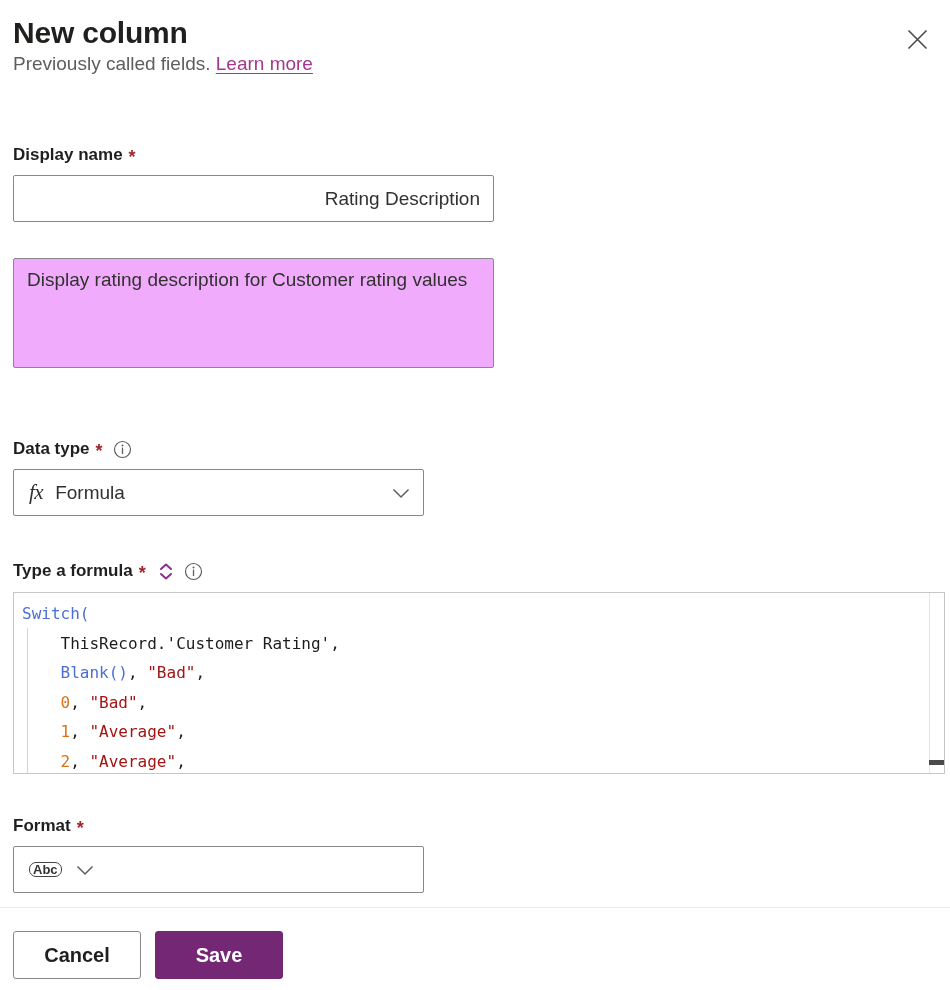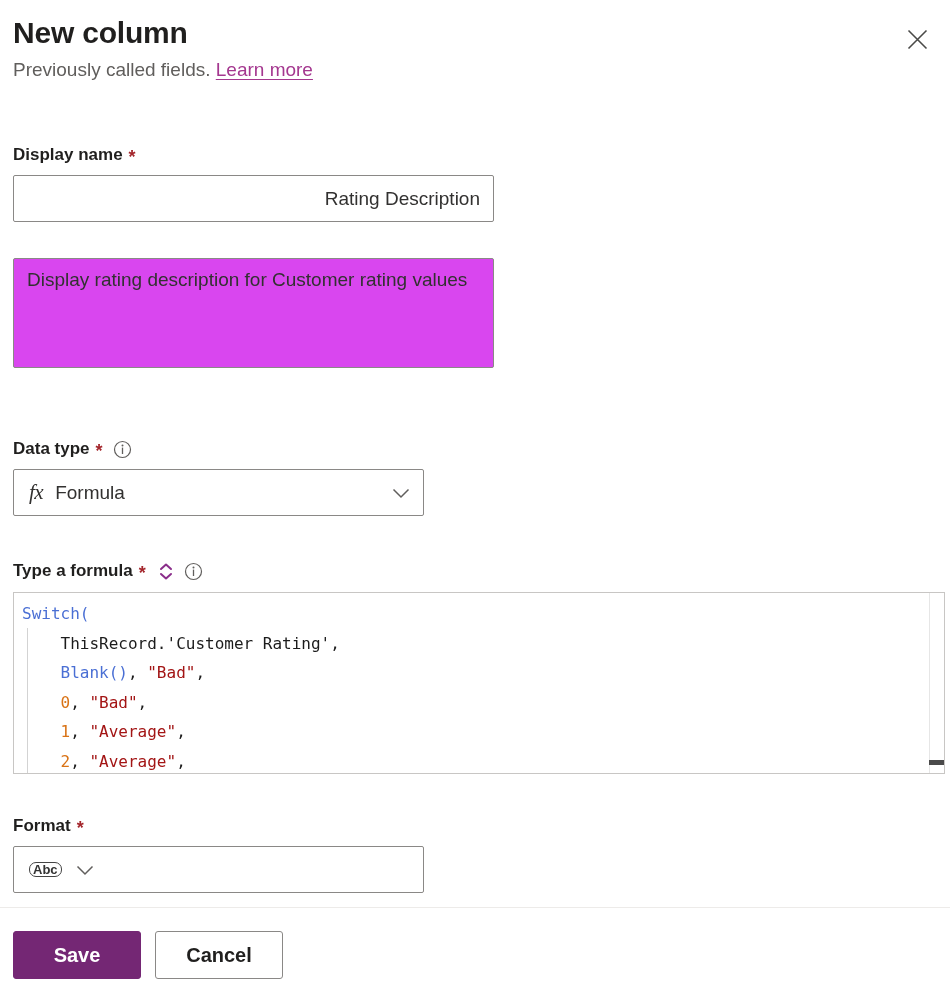--- a/index.html
+++ b/index.html
@@ -29,21 +29,20 @@
   }
   .title {
     font-size: 30px;
     font-weight: 600;
     line-height: 38px;
     color: #201f1e;
     letter-spacing: -0.2px;
     margin: 0;
   }
   .subtitle {
-    margin-top: 6px;
     font-size: 19px;
     line-height: 24px;
     color: #605e5c;
     font-weight: 400;
   }
   .learn-link {
     color: #a4378f;
     text-decoration: underline;
     text-underline-offset: 3px;
     cursor: pointer;
@@ -109,21 +108,21 @@
     color: #323130;
     padding: 0 13px;
     outline: none;
     border-radius: 2px;
     text-align: right;
   }
   .text-area {
     width: 481px;
     height: 110px;
     border: 1px solid #8a8886;
-    background: #d946ef;
+    background: #f0abfc;
     font-family: "Liberation Sans", sans-serif;
     font-size: 19px;
     line-height: 26px;
     color: #323130;
     padding: 8px 13px;
     outline: none;
     resize: none;
     border-radius: 2px;
     overflow: hidden;
   }
@@ -361,17 +360,17 @@
       <span class="chevron">
         <svg width="22" height="22" viewBox="0 0 22 22">
           <path d="M3.5 7.5 L11 15 L18.5 7.5" stroke="#605e5c" stroke-width="1.5" fill="none"></path>
         </svg>
       </span>
     </div>
   </div>
 
   <div class="footer-divider"></div>
   <div class="footer">
+    <button class="btn btn-secondary">Cancel</button>
     <button class="btn btn-primary">Save</button>
-    <button class="btn btn-secondary">Cancel</button>
   </div>
 
 </div>
 
 </body></html>

